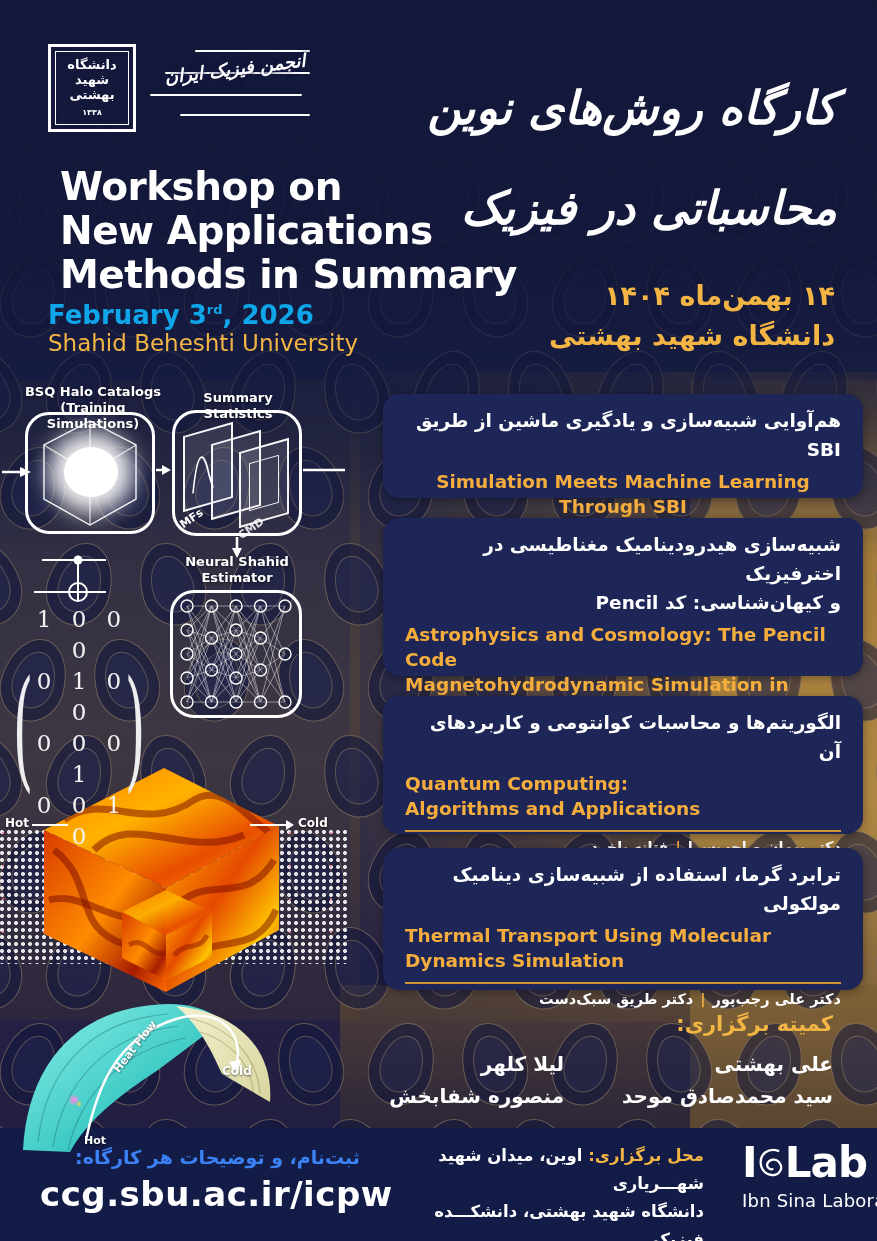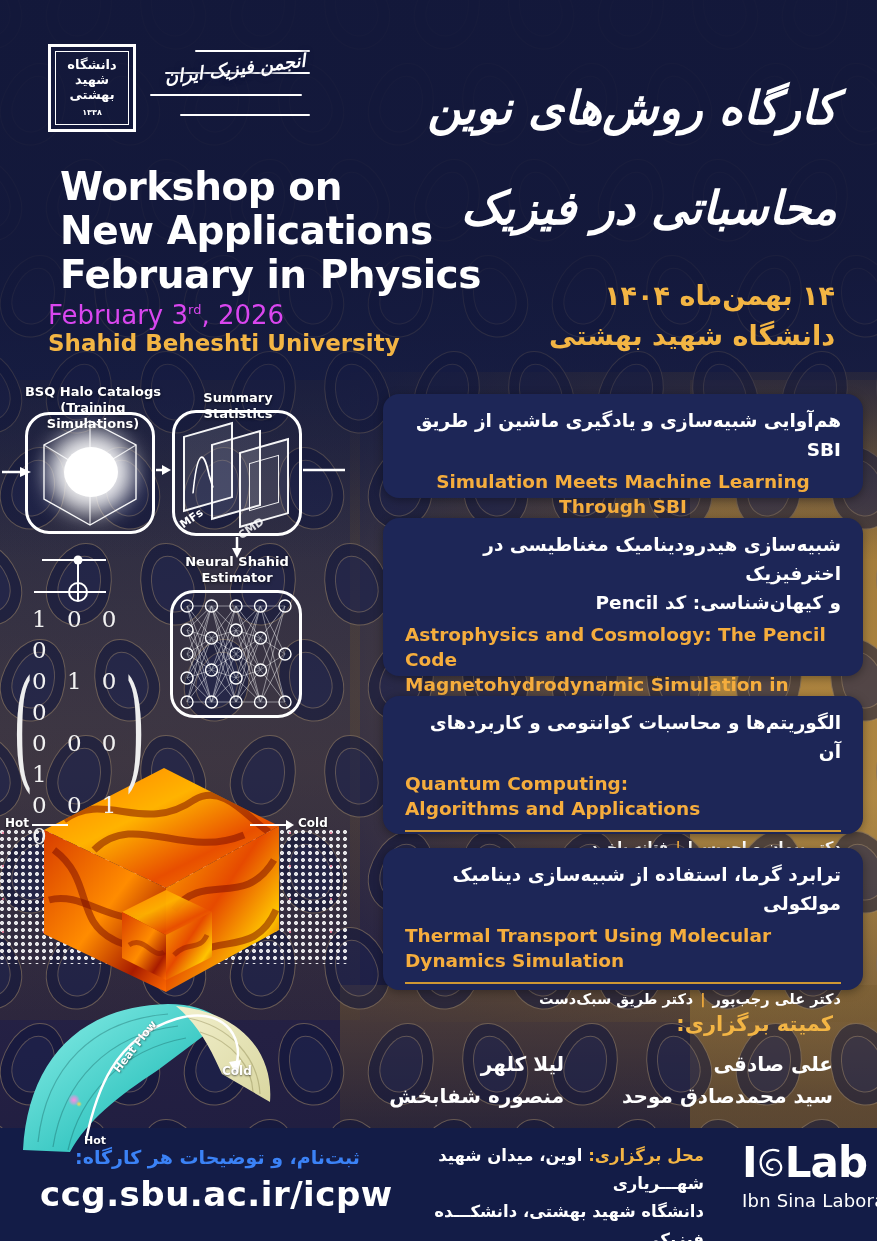--- a/index.html
+++ b/index.html
@@ -42,23 +42,23 @@
     text-shadow:0 0 6px rgba(21,27,65,1),0 0 3px rgba(21,27,65,1);}
 
   .title-fa{position:absolute;right:40px;top:58px;width:520px;z-index:7;
     direction:rtl;text-align:right;font-style:italic;font-weight:bold;
     font-size:46px;line-height:100px;letter-spacing:-1px;}
   .sub-fa{position:absolute;right:42px;top:276px;z-index:7;direction:rtl;
     color:#f3b544;font-weight:bold;font-size:27px;line-height:40px;}
 
   .title-en{position:absolute;left:48px;top:165px;z-index:7;font-weight:bold;
     font-size:39px;line-height:44px;letter-spacing:-.5px;margin-left:12px;}
-  .date-en{position:absolute;left:48px;top:300px;z-index:7;color:#d946ef;font-weight:normal;font-size:26px;text-align:center;}
+  .date-en{position:absolute;left:48px;top:300px;z-index:7;color:#0ea5e9;font-weight:bold;font-size:26px;text-align:center;}
   .date-en sup{font-size:13px;}
-  .venue-en{position:absolute;left:48px;top:330px;z-index:7;color:#f3b544;font-weight:bold;font-size:23px;}
+  .venue-en{position:absolute;left:48px;top:330px;z-index:7;color:#f3b544;font-weight:normal;font-size:23px;}
 
   
   .diag-label{position:absolute;z-index:7;font-weight:bold;font-size:13px;line-height:16px;text-align:center;
     text-shadow:0 1px 3px rgba(0,0,0,.6);}
   .rbox{position:absolute;border:3px solid #fff;border-radius:24px;z-index:7;}
   .box1{left:25px;top:412px;width:130px;height:122px;}
   .blob{position:absolute;left:36px;top:32px;width:54px;height:50px;background:#fff;border-radius:50%;
     box-shadow:0 0 22px 16px rgba(255,255,255,.92);}
   .box1 svg{position:absolute;left:0;top:0;}
   .box2{left:172px;top:410px;width:130px;height:126px;}
@@ -67,21 +67,21 @@
   .plane-inner{position:absolute;inset:12px 8px;border:1.5px solid rgba(255,255,255,.9);}
   .plane-lbl{position:absolute;font-size:11px;font-weight:bold;transform:rotate(-35deg);z-index:3;}
   .box3{left:170px;top:590px;width:132px;height:128px;}
   #sbi-arrows{position:absolute;left:0;top:380px;z-index:6;}
 
   
   .cnot{position:absolute;left:30px;top:550px;width:80px;height:56px;z-index:7;}
   .matrix{position:absolute;left:14px;top:604px;width:130px;z-index:7;display:flex;align-items:center;}
   .paren{font-family:"DejaVu Serif",serif;font-size:46px;font-weight:normal;color:#eee;
     transform:scaleY(2.85) scaleX(1.15);display:inline-block;line-height:46px;}
-  .mat-rows{flex:1;text-align:left;font-family:"DejaVu Serif",serif;font-size:23px;
+  .mat-rows{flex:1;text-align:center;font-family:"DejaVu Serif",serif;font-size:23px;
     line-height:31px;word-spacing:13px;color:#f2f2f2;}
 
   
   .graphene{position:absolute;left:0;top:830px;width:348px;height:134px;z-index:5;opacity:.95;
     background-image:
       radial-gradient(circle at 3px 3px,rgba(255,130,160,.8) 1px,transparent 1.6px),
       radial-gradient(circle at 2px 2px,rgba(255,255,255,.92) 1.7px,transparent 2.3px);
     background-size:41px 33px,7px 7px;}
   #cube-svg{position:absolute;left:14px;top:740px;z-index:6;}
   .tc-lbl{position:absolute;z-index:7;font-size:12px;font-weight:bold;text-shadow:0 1px 2px rgba(0,0,0,.7);}
@@ -593,21 +593,21 @@
     <div>محاسباتی در فیزیک</div>
   </div>
   <div class="sub-fa">
     <div>۱۴ بهمن‌ماه ۱۴۰۴</div>
     <div>دانشگاه شهید بهشتی</div>
   </div>
 
   <div class="title-en">
     <div>Workshop on</div>
     <div>New Applications</div>
-    <div>February in Physics</div>
+    <div>Methods in Summary</div>
   </div>
   <div class="date-en"><span>February 3</span><sup>rd</sup><span>, 2026</span></div>
   <div class="venue-en">Shahid Beheshti University</div>
 
   <div class="diag-label" style="left:18px;top:384px;width:150px">
     <div>BSQ Halo Catalogs</div>
     <div>(Training Simulations)</div>
   </div>
   <div class="diag-label" style="left:168px;top:390px;width:140px">Summary Statistics</div>
 
@@ -886,21 +886,21 @@
       <div>Dynamics Simulation</div>
     </div>
     <div class="divider"></div>
     <div class="speakers"><span>دکتر علی رجب‌پور</span><span class="sep">|</span><span>دکتر طریق سبک‌دست</span></div>
   </div>
 
   <div class="committee">
     <h3>کمیته برگزاری:</h3>
     <div class="cols">
       <div class="col">
-        <div>علی صادقی</div>
+        <div>علی بهشتی</div>
         <div>سید محمدصادق موحد</div>
       </div>
       <div class="col">
         <div>لیلا کلهر</div>
         <div>منصوره شفابخش</div>
       </div>
     </div>
   </div>
 
   <div class="footer"></div>

